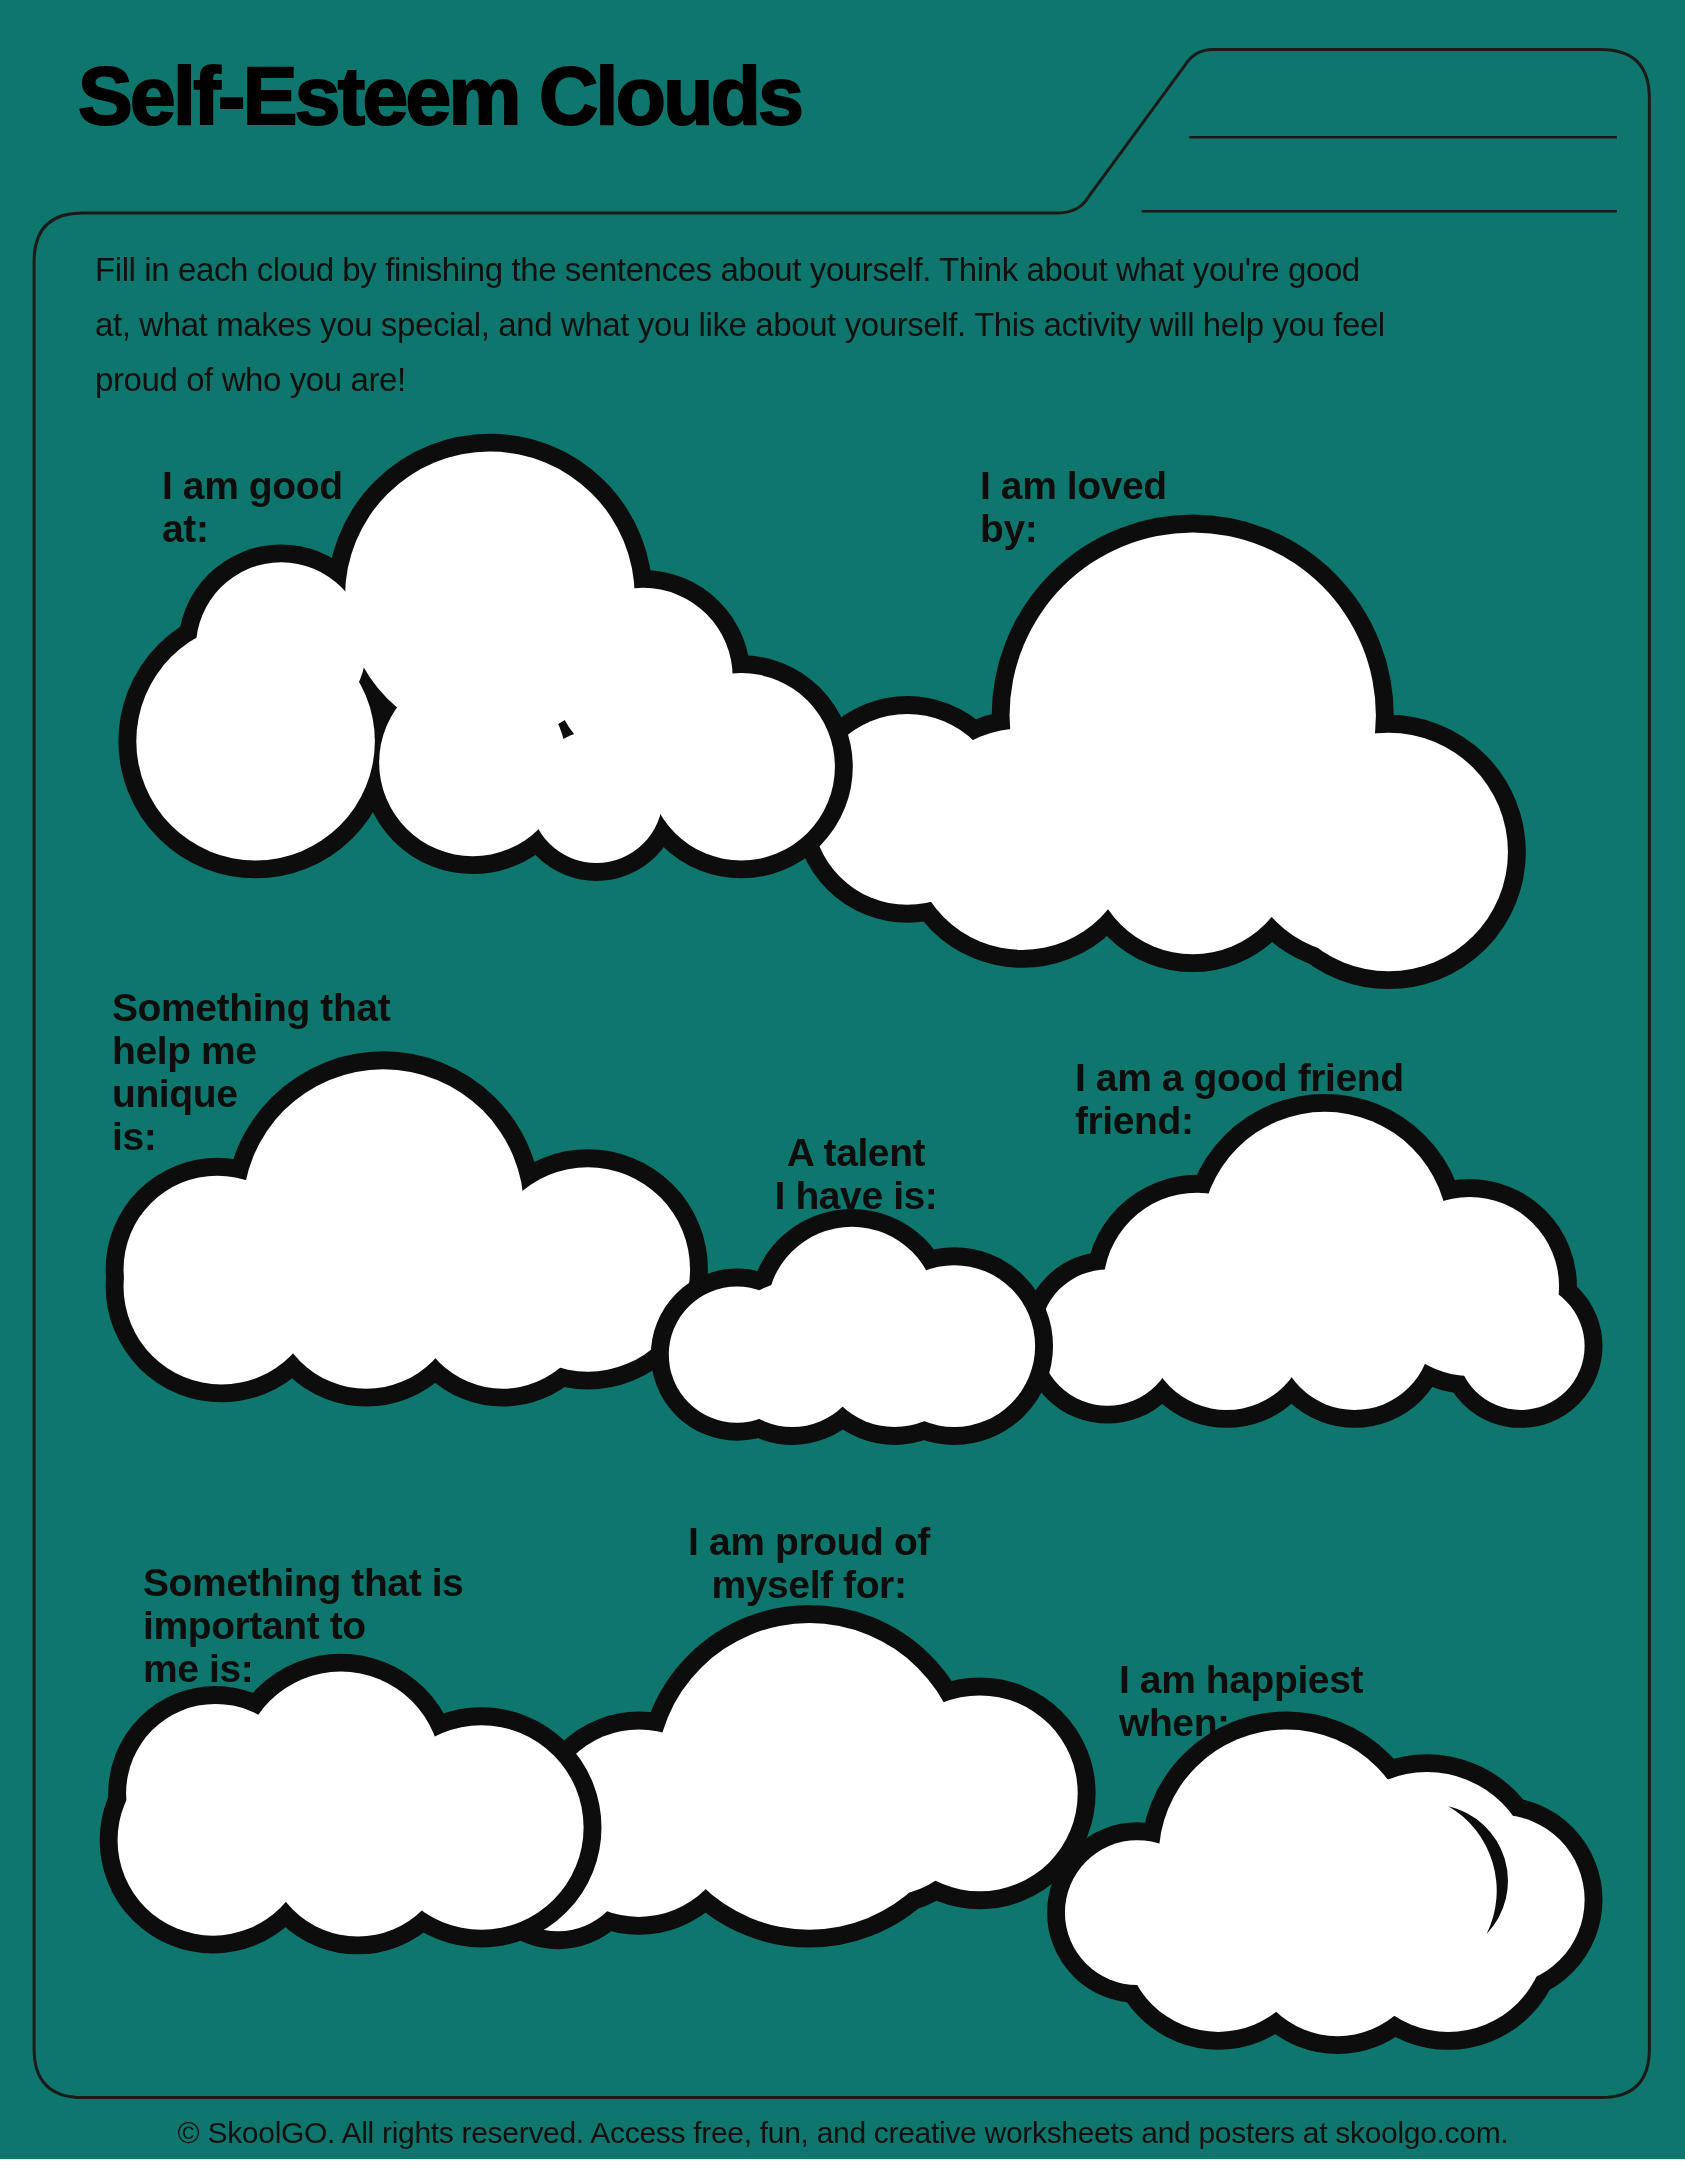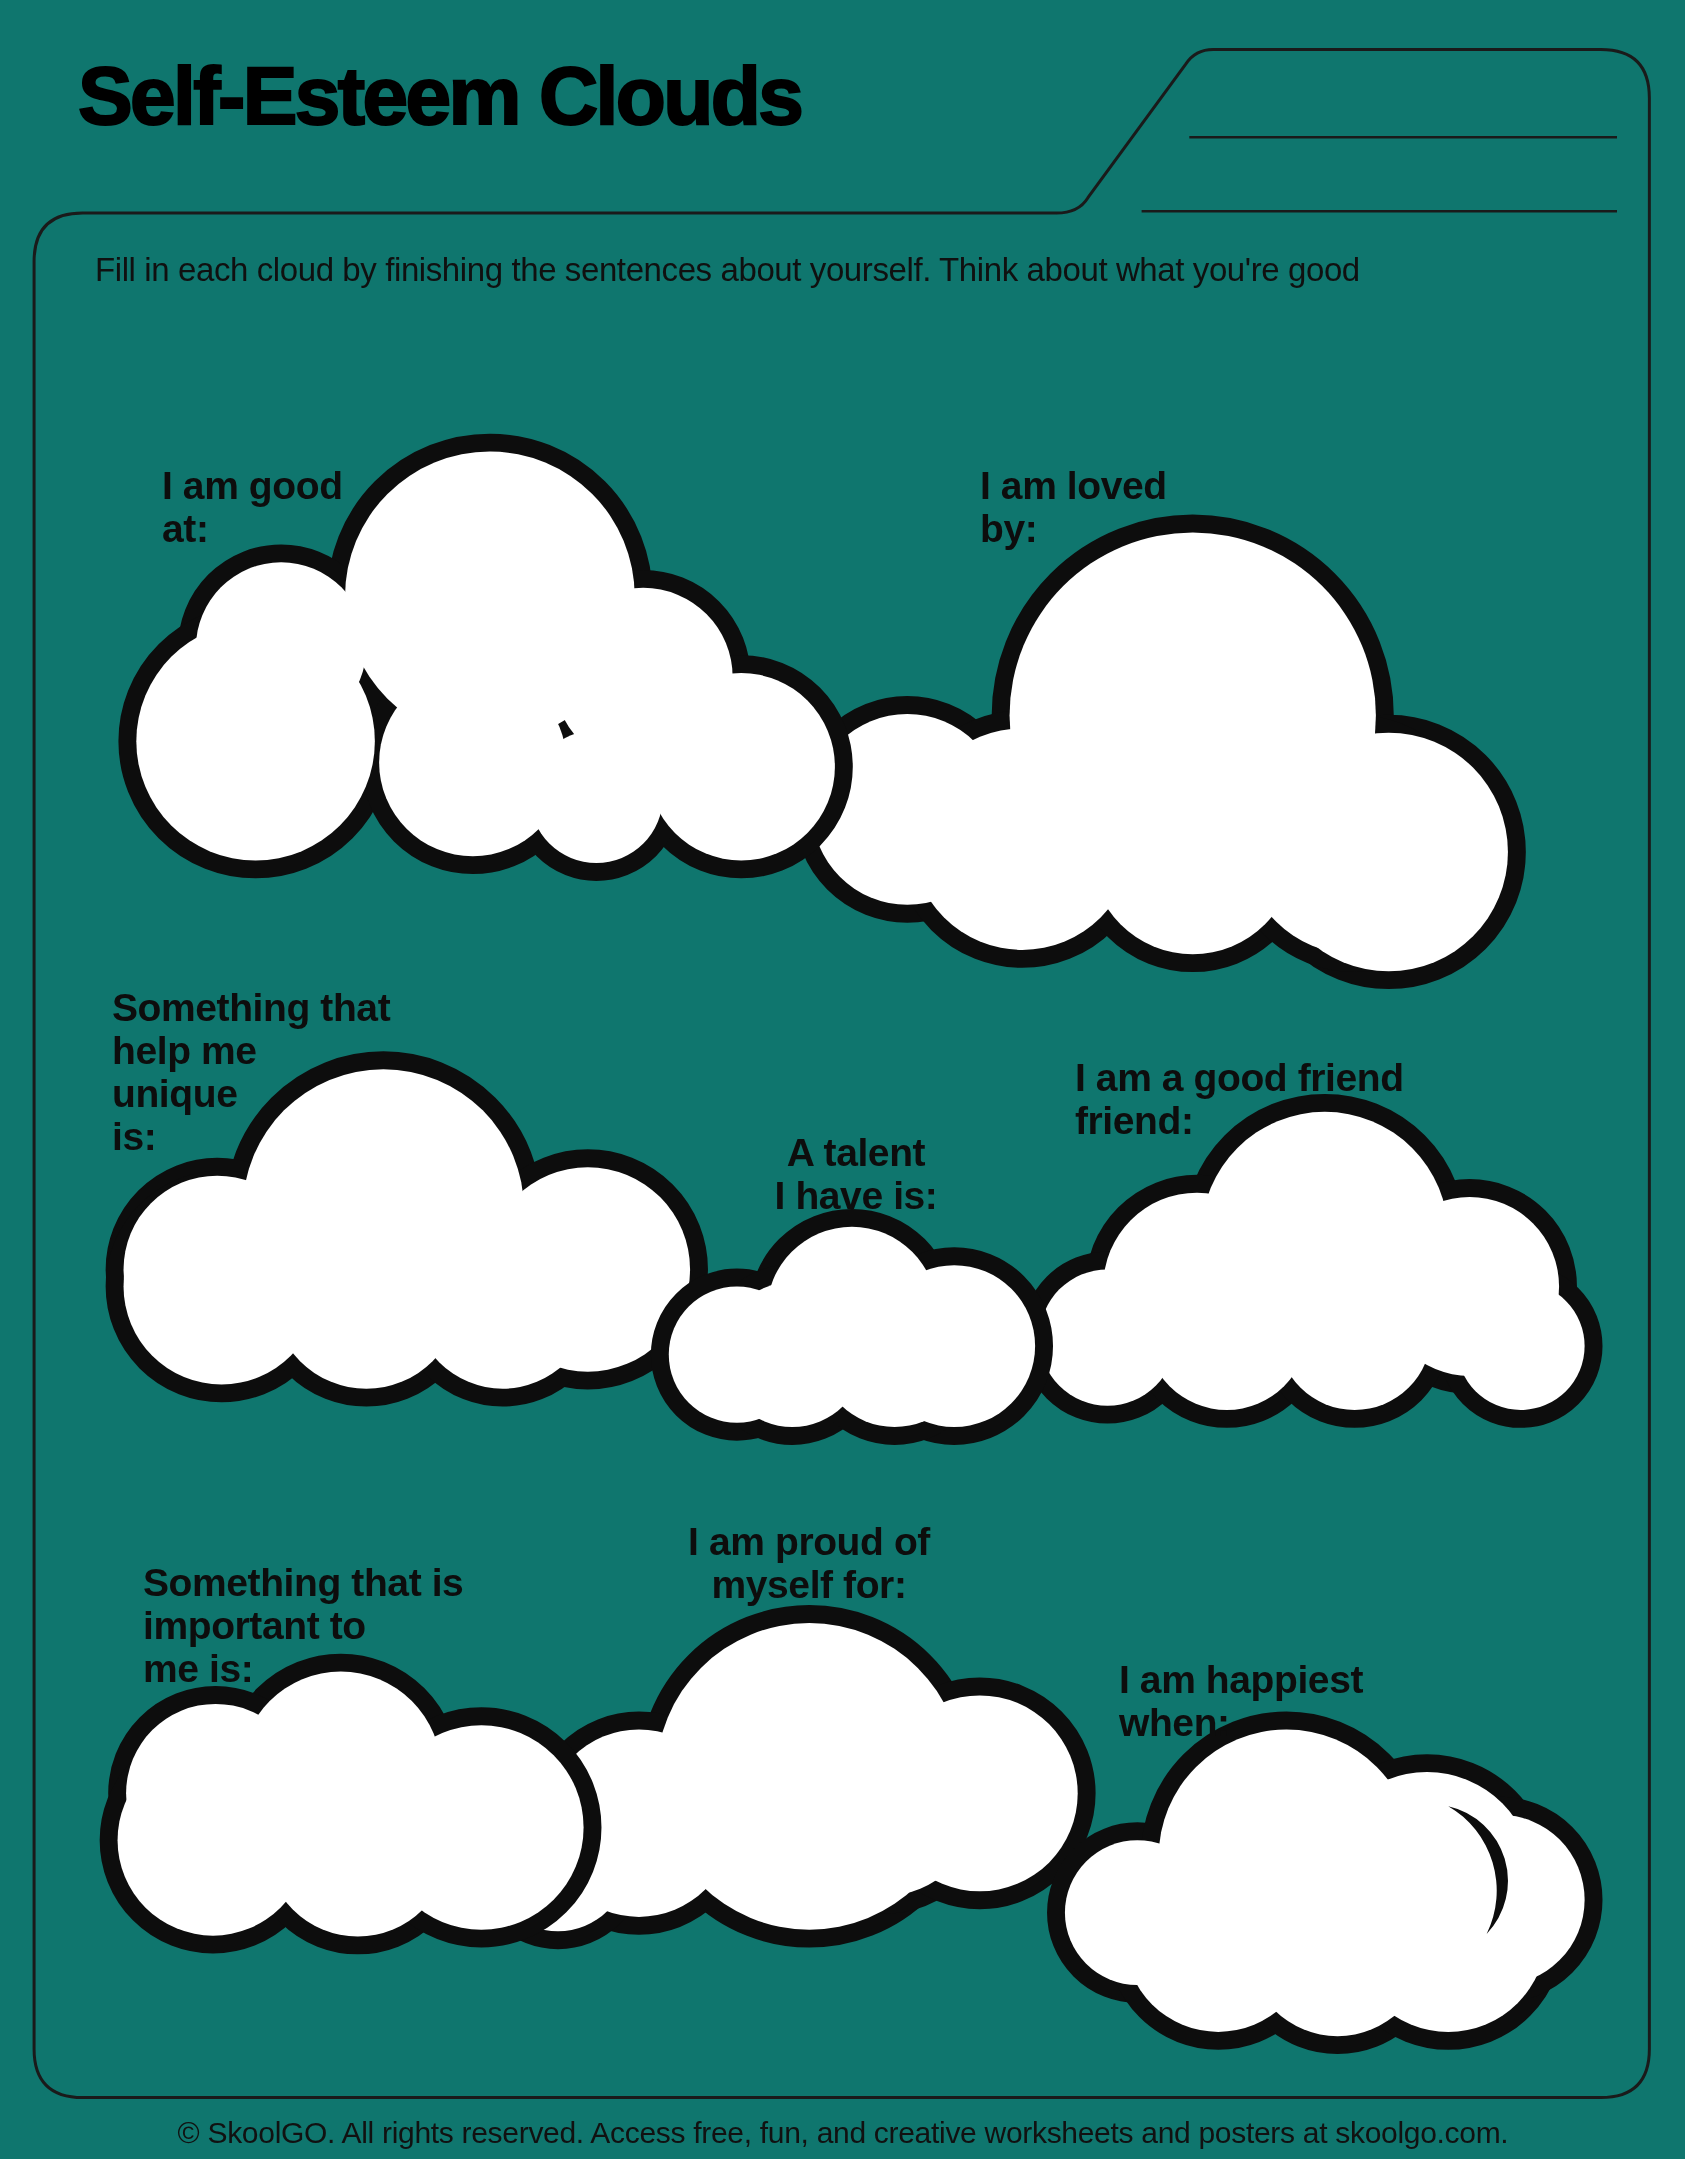--- a/index.html
+++ b/index.html
@@ -162,20 +162,22 @@
           <circle cx="1760" cy="2230" r="100" fill="#ffffff"></circle>
           <path d="M 1700 2120 A 90 90 0 0 1 1745 2270 A 115 115 0 0 0 1700 2120 Z" fill="#0d0d0d"></path>
         </g>
       </g>
   </svg>
 
   <h1 class="page-title">Self-Esteem Clouds</h1>
 
   <div class="instructions">
     <div>Fill in each cloud by finishing the sentences about yourself. Think about what you're good</div>
+    <div>at, what makes you special, and what you like about yourself. This activity will help you feel</div>
+    <div>proud of who you are!</div>
   </div>
 
   <div class="cloud-label" style="left:162px;top:464px;">
     <div>I am good</div>
     <div>at:</div>
   </div>
 
   <div class="cloud-label" style="left:980px;top:464px;">
     <div>I am loved</div>
     <div>by:</div>

